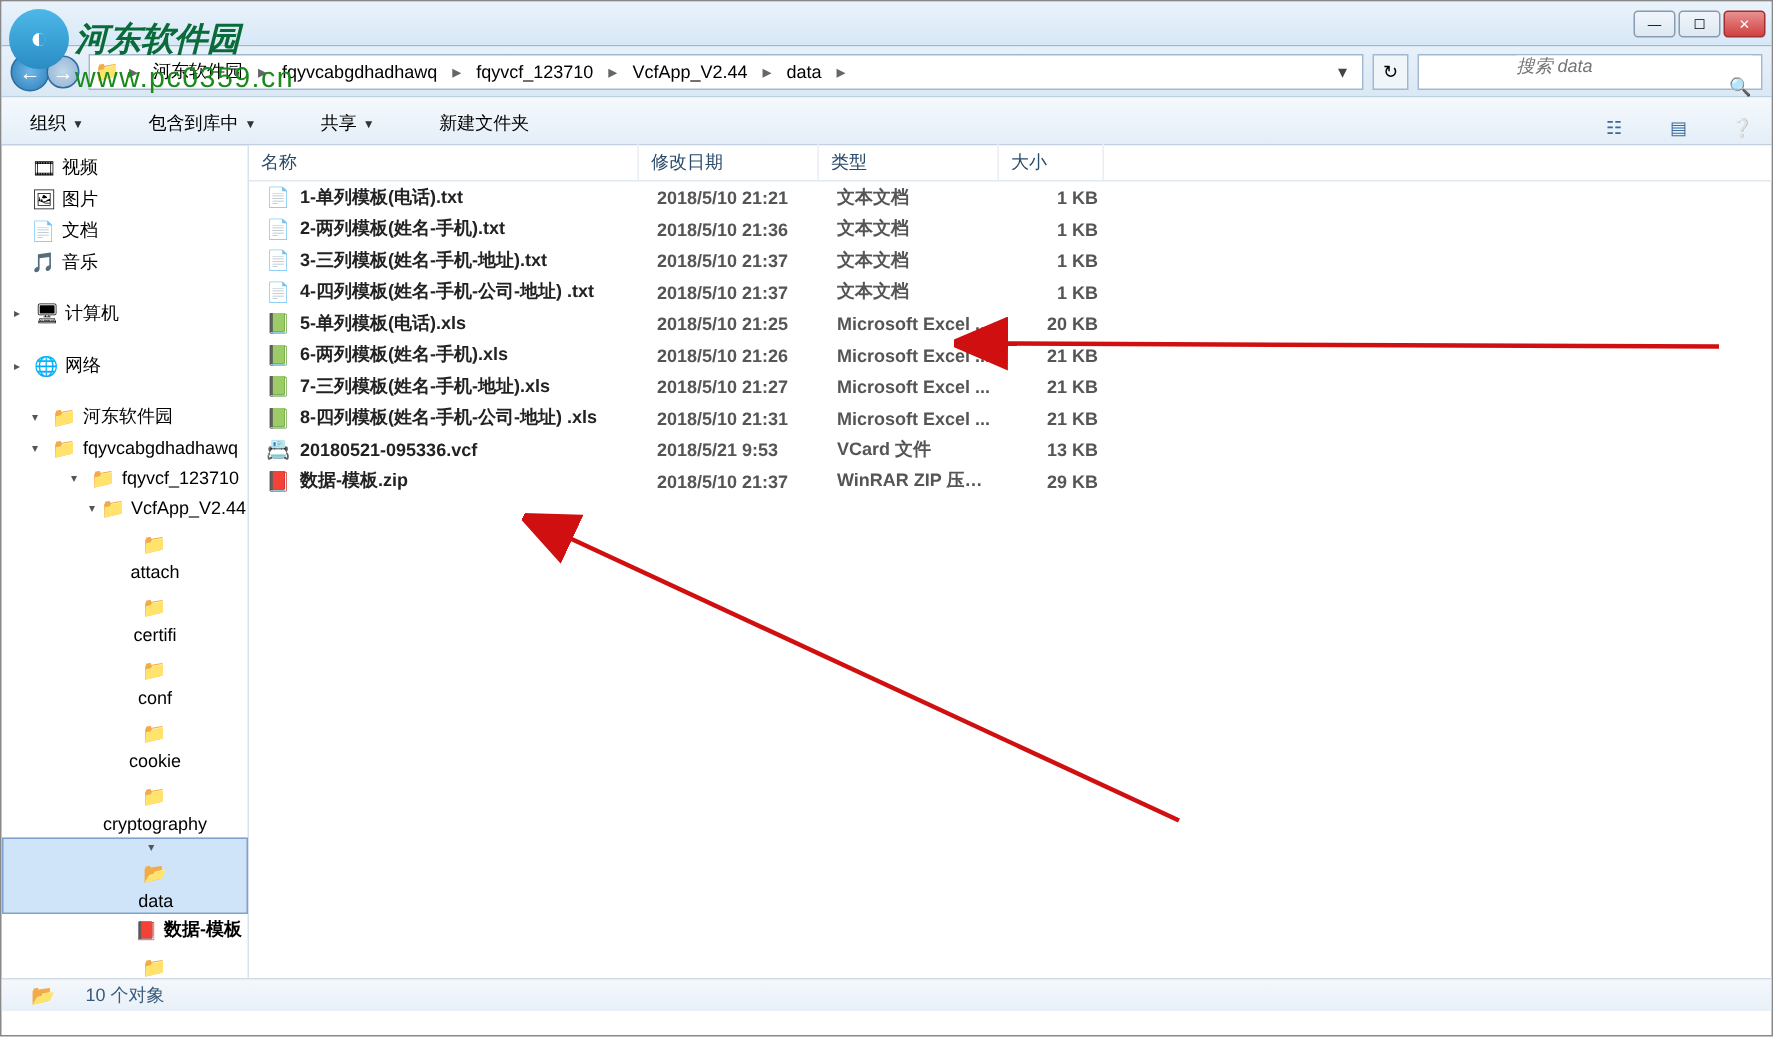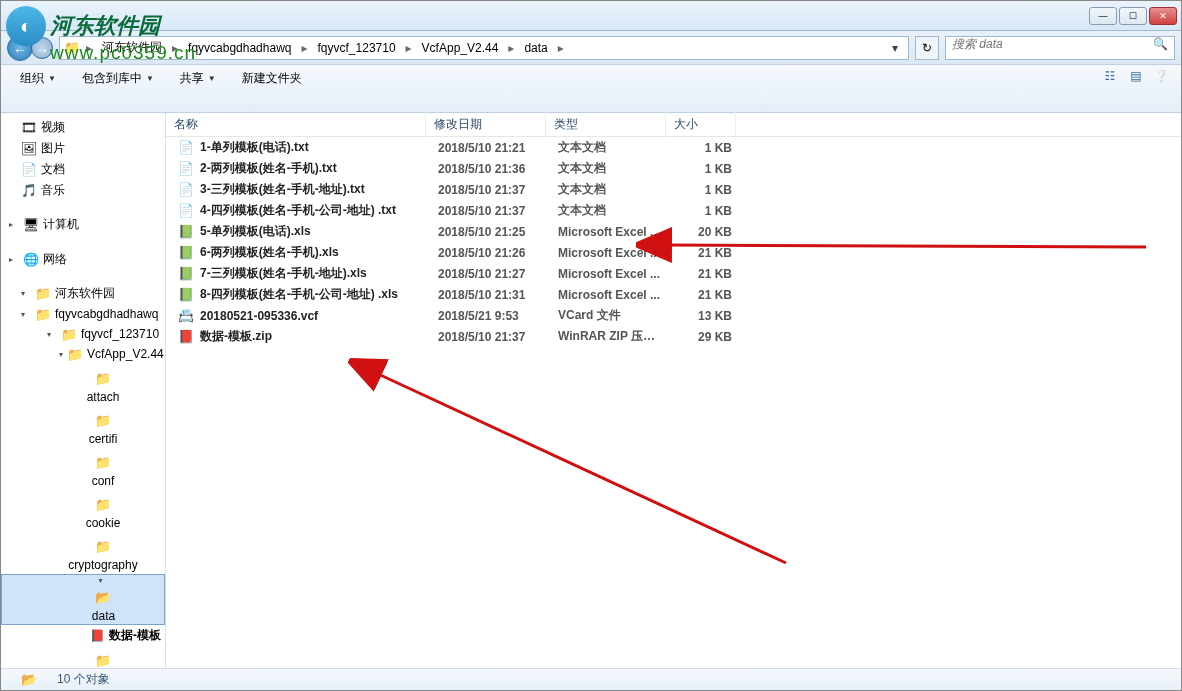--- a/index.html
+++ b/index.html
@@ -21,26 +21,26 @@
     
     .addr-row { height: 34px; display: flex; align-items: center; padding: 4px 6px; gap: 6px; background: linear-gradient(#e8f1fa,#dae8f5); border-bottom: 1px solid #bcd0e0; }
     .nav-back { display: flex; align-items: center; }
     .nav-circle { width: 26px; height: 26px; border-radius: 50%; background: radial-gradient(#6fb8e8, #2a7cb8); border: 1px solid #2a6ca0; display:flex; align-items:center; justify-content:center; color:#fff; font-size:14px; }
     .nav-circle.small { width: 22px; height: 22px; margin-left: -2px; background: radial-gradient(#c0d8ec,#90b0d0); }
     .breadcrumb { flex: 1; height: 24px; background: #fff; border: 1px solid #a0b8d0; display: flex; align-items: center; padding: 0 4px; }
     .bc-chev { color: #666; padding: 0 6px; }
     .bc-item { padding: 2px 4px; cursor: pointer; }
     .bc-dropdown { width: 18px; text-align: center; color: #444; }
     .refresh-btn { width: 24px; height: 24px; border: 1px solid #a0b8d0; background: #f0f5fa; display:flex;align-items:center;justify-content:center; }
-    .search-row { width: 230px; height: 24px; background: #fff; border: 1px solid #a0b8d0; display: flex; align-items: flex-start; padding: 0 6px; color: #888; }
+    .search-row { width: 230px; height: 24px; background: #fff; border: 1px solid #a0b8d0; display: flex; align-items: flex-end; padding: 0 6px; color: #888; flex-direction: column; }
     .search-row input { border: none; outline: none; flex: 1; color: #888; font-style: italic; }
     .search-ico { color: #5a7fa0; }
     
     
-    .toolbar { height: 48px; background: linear-gradient(#f5f9fd,#e4eef8); border-bottom: 1px solid #c0d0e0; display: flex; align-items: flex-start; padding: 0 8px; gap: 4px; }
+    .toolbar { height: 32px; background: linear-gradient(#f5f9fd,#e4eef8); border-bottom: 1px solid #c0d0e0; display: flex; align-items: flex-end; padding: 0 8px; gap: 21px; }
     .tool-btn { padding: 4px 10px; display: flex; align-items: center; gap: 4px; border: 1px solid transparent; border-radius: 2px; cursor: pointer; }
     .tool-arrow { font-size: 8px; color: #333; }
     .toolbar-spacer { flex: 1; }
     .tool-ico { width: 22px; height: 22px; display:flex;align-items:center;justify-content:center; color:#3a6a9a; border-radius:2px; }
     
     
     .main { display: flex; height: calc(100% - 30px - 34px - 32px - 38px); position: relative; }
     
     
     .navpane { width: 165px; border-right: 1px solid #d8e2ec; overflow-y: auto; padding: 4px 0; position: relative; }

